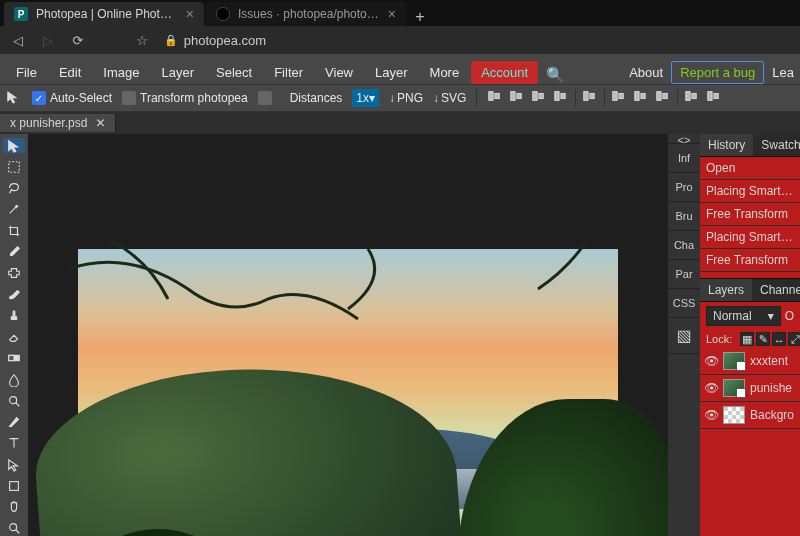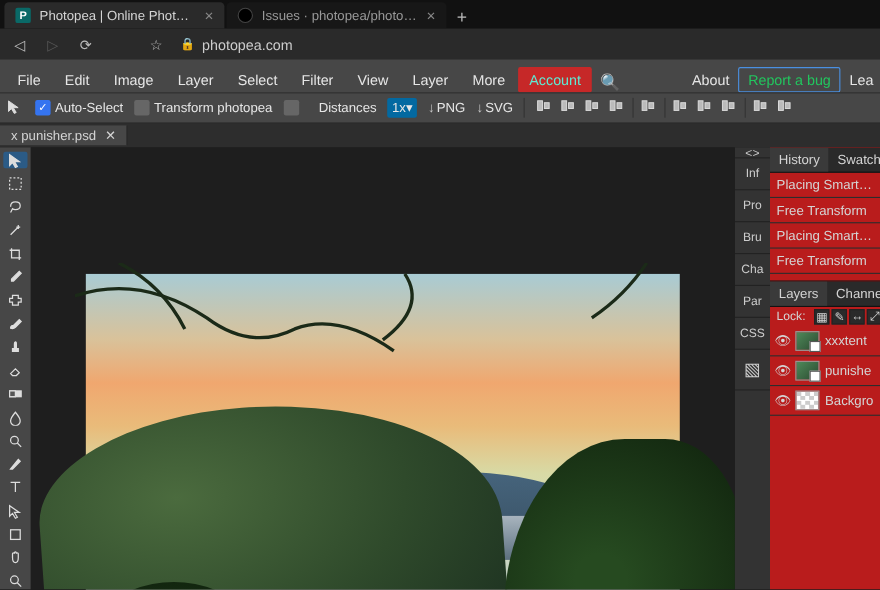--- a/index.html
+++ b/index.html
@@ -27,21 +27,21 @@
   .url { display:flex; align-items:center; gap:6px; color:#ccc; }
   .lock { font-size: 11px; }
   .spacer { flex: 1; }
 
   
   .menubar { height: 30px; background: #474747; display: flex; align-items: flex-end; padding: 0 6px; gap: 2px; font-size: 13px; color:#e6e6e6; }
   .menuitem { padding: 4px 10px; cursor: pointer; }
   .menuitem.account { background:#c62828; color:#5eead4; border-radius:2px; padding:4px 10px; }
   .search-icon { margin-left:6px; font-size:15px; cursor:pointer; color:#e6e6e6; }
   .menubar-right { display:flex; align-items:center; gap:8px; }
-  .report-bug { border:1px solid #4a90e2; color:#22c55e; padding:3px 8px; border-radius:2px; cursor:pointer; }
+  .report-bug { border:1px solid #4a90e2; color:#84cc16; padding:3px 8px; border-radius:2px; cursor:pointer; }
   .rlink { cursor:pointer; }
 
   
   .optbar { height: 28px; background:#474747; border-top:1px solid #333; border-bottom:1px solid #333; display:flex; align-items:center; padding:0 6px; gap:10px; font-size:12px; color:#e6e6e6;}
   .opt-moveicon { width:16px; color:#ddd; }
   .chk { width:14px; height:14px; background:#3574f0; display:inline-flex; align-items:center; justify-content:center; color:#fff; font-size:10px; border-radius:2px; }
   .chk.off { background:#666; }
   .zoom { background:#0369a1; padding:2px 4px; border-radius:2px; }
   .dlopt { display:flex; align-items:center; gap:2px; cursor:pointer; }
   .dlarrow { color:#ccc; }
@@ -369,30 +369,38 @@
     <div class="coltab">CSS</div>
     <div class="coltab iconed">▧</div>
   </div>
 
   <div class="rightpanels">
     <div class="paneltabs">
       <div class="paneltab active">History</div>
       <div class="paneltab">Swatches</div>
     </div>
     <div class="histlist" id="histlist">
+        <div class="hrow">Open</div>
         <div class="hrow">Placing Smart Obje</div>
         <div class="hrow">Free Transform</div>
         <div class="hrow">Placing Smart Obje</div>
         <div class="hrow">Free Transform</div>
       </div>
 
     <div class="layerpanel">
       <div class="paneltabs">
         <div class="paneltab active">Layers</div>
         <div class="paneltab">Channels</div>
+      </div>
+      <div class="blendrow">
+        <div class="blendsel">
+          <span>Normal</span>
+          <span>▾</span>
+        </div>
+        <span>O</span>
       </div>
       <div class="lockrow">
         <span>Lock:</span>
         <span id="lockbtns" style="display:flex;gap:2px;">
             <span class="lockbtn">▦</span>
             <span class="lockbtn">✎</span>
             <span class="lockbtn">↔</span>
             <span class="lockbtn">⤢</span>
           </span>
       </div>

